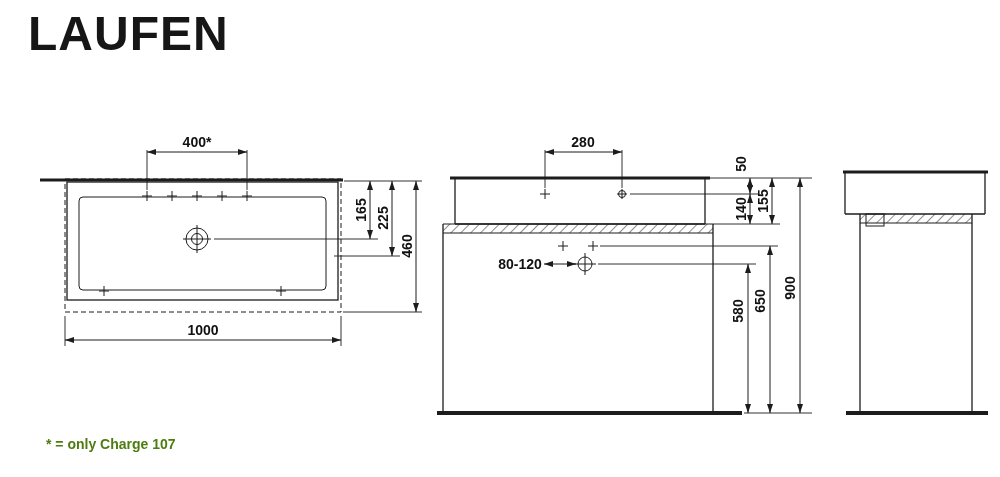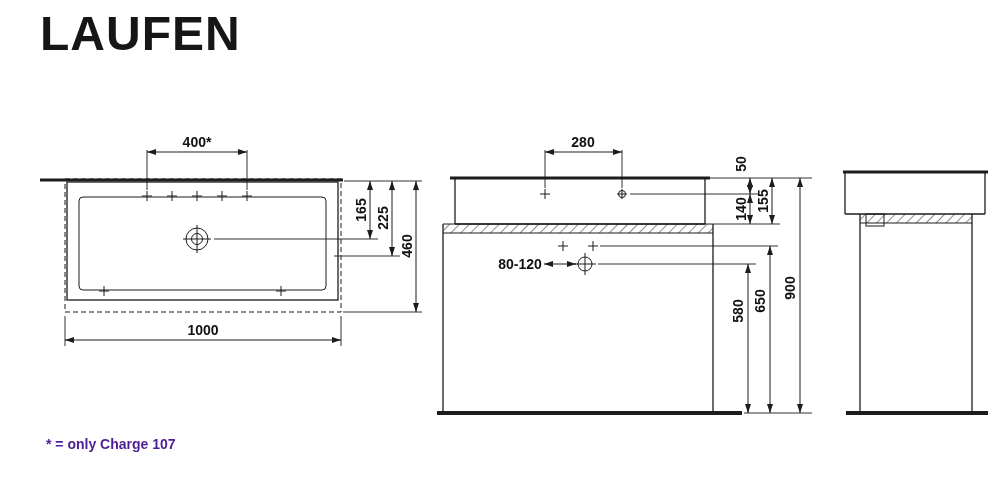--- a/index.html
+++ b/index.html
@@ -7,25 +7,24 @@
     position:relative;
     width:1000px;height:477px;
     background:#ffffff;
     font-family:"Liberation Sans",sans-serif;
     overflow:hidden;
   }
   .logo{
     position:absolute;left:28px;top:6px;
     font-size:48px;font-weight:bold;color:#161616;
     letter-spacing:1px;
-    margin-left:12px;
   }
   .footnote{
     position:absolute;left:46px;top:436px;
-    font-size:14px;font-weight:bold;color:#4c1d95;
+    font-size:14px;font-weight:bold;color:#4d7c0f;
   }
   svg{position:absolute;left:0;top:0;}
   .ln{stroke:#1c1c1c;stroke-width:1.3;fill:none;}
   .thin{stroke:#1c1c1c;stroke-width:1;fill:none;}
   .thick{stroke:#1c1c1c;stroke-width:3;fill:none;}
   .floor{stroke:#1c1c1c;stroke-width:4;fill:none;}
   .dash{stroke:#1c1c1c;stroke-width:1;fill:none;stroke-dasharray:5 3;}
   .ext{stroke:#1c1c1c;stroke-width:0.9;fill:none;}
   .dim{stroke:#1c1c1c;stroke-width:1;fill:none;}
   text.d{font-family:"Liberation Sans",sans-serif;font-size:14px;font-weight:bold;fill:#111;}

